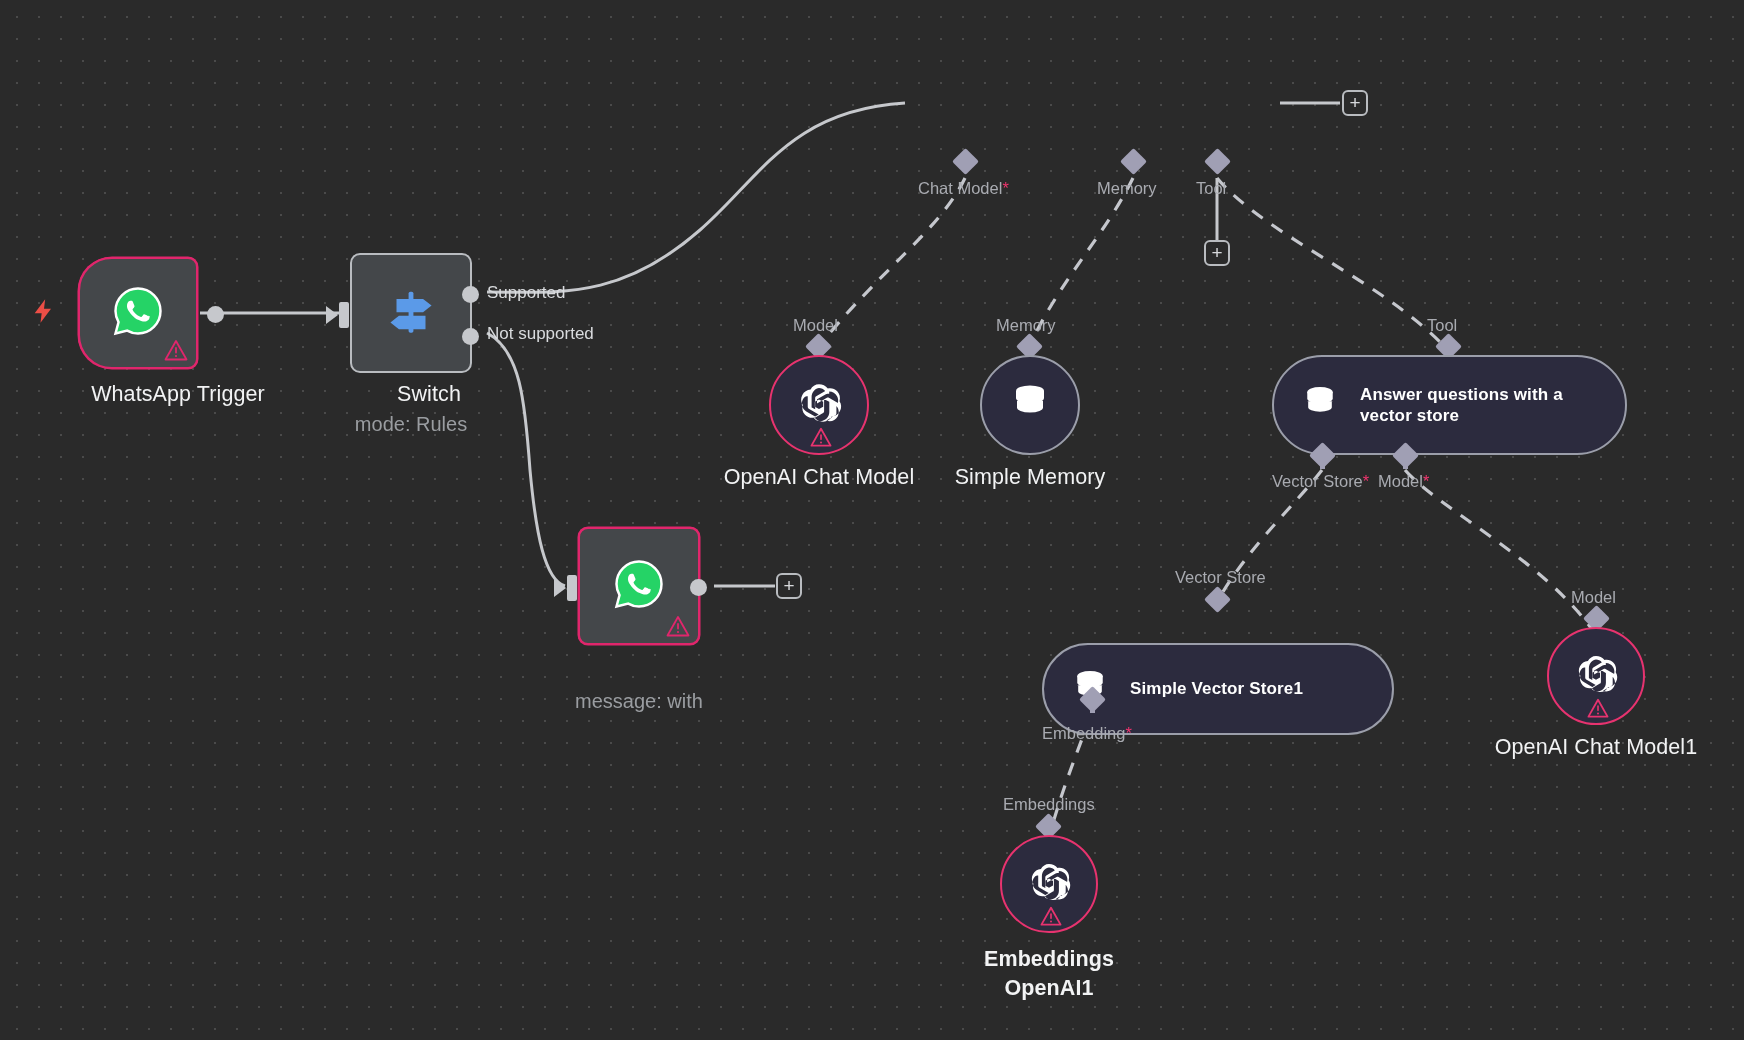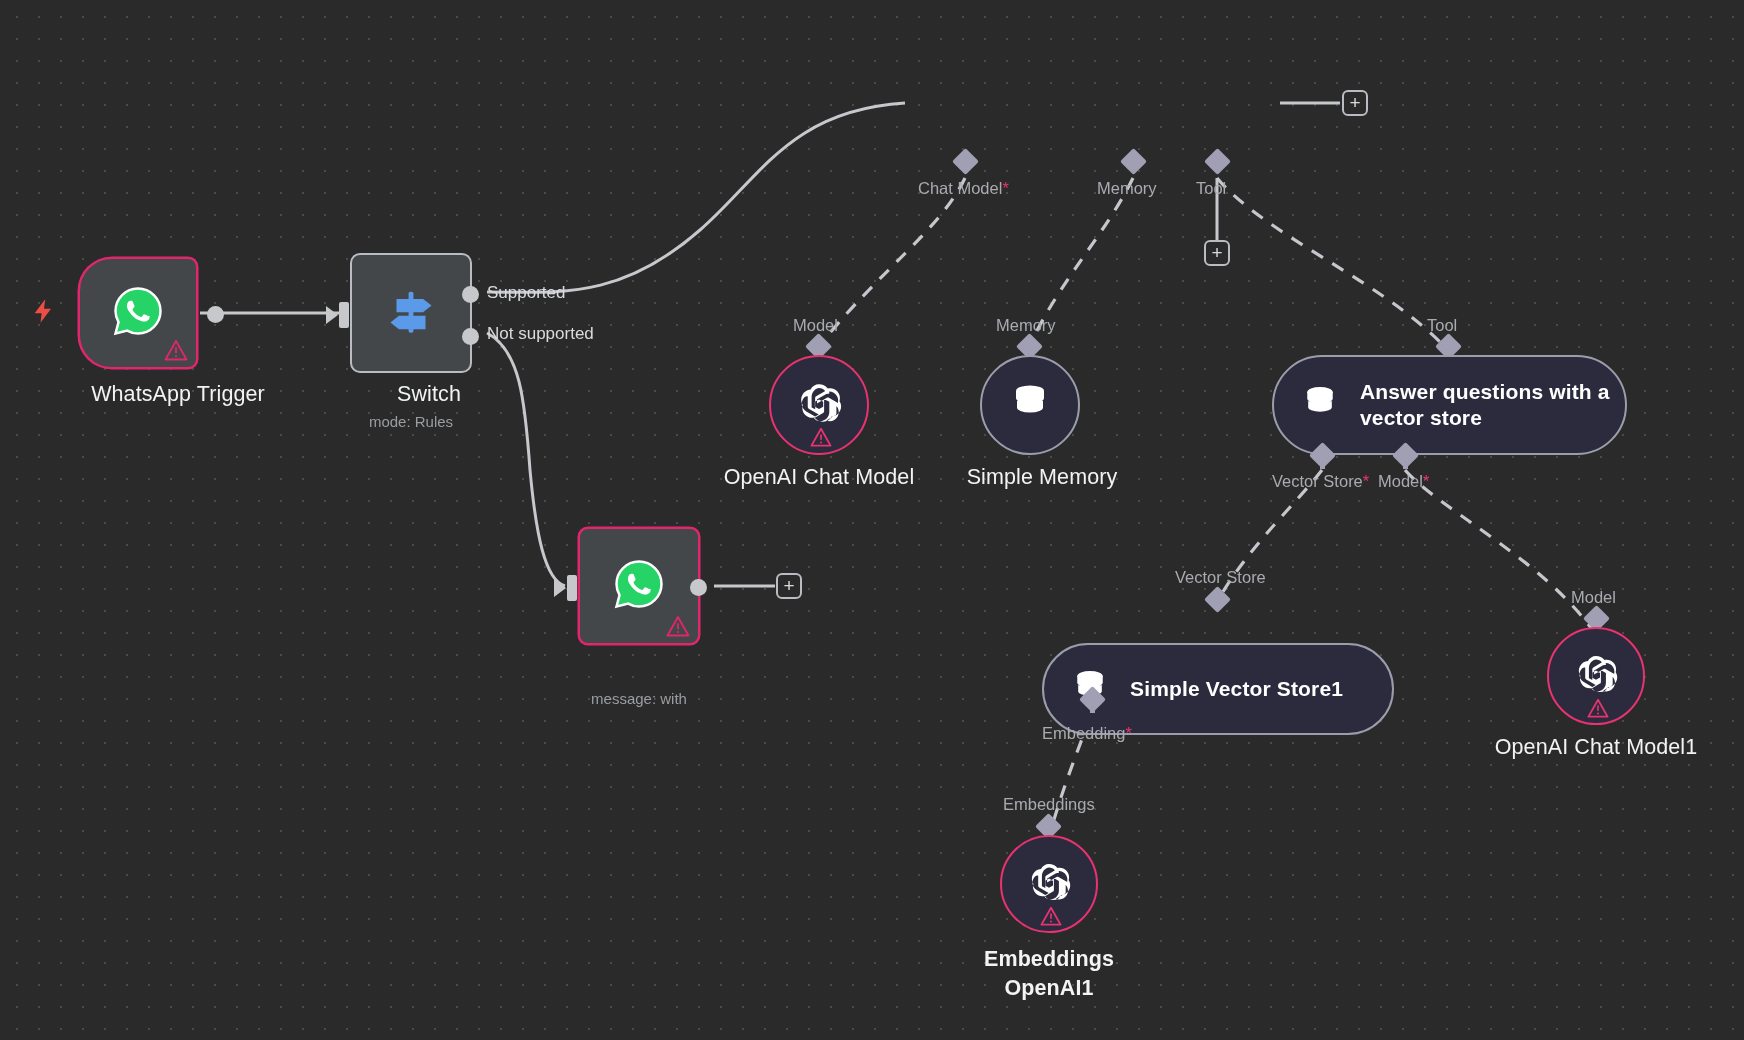--- a/index.html
+++ b/index.html
@@ -49,21 +49,21 @@
     color: #f2f3f4;
     font-size: 21.5px;
     letter-spacing: .1px;
     text-align: center;
     white-space: nowrap;
     font-weight: 400;
   }
   .node-sublabel {
     position: absolute;
     color: #9a9da1;
-    font-size: 15px;
+    font-size: 20px;
     text-align: center;
     white-space: nowrap;
   }
   .warn-tri {
     position: absolute;
     width: 22px;
     height: 20px;
   }
   
   .circ-node {
@@ -83,21 +83,21 @@
     background: #2c2b3e;
     border: 2.5px solid #9b9eaa;
     box-sizing: border-box;
     display: flex;
     align-items: center;
     padding-left: 26px;
     gap: 20px;
   }
   .pill-title {
     color: #ffffff;
-    font-size: 21px;
+    font-size: 17px;
     font-weight: 600;
     line-height: 1.25;
     letter-spacing: .15px;
   }
   
   .dot {
     position: absolute;
     width: 17px;
     height: 17px;
     border-radius: 50%;
@@ -308,21 +308,21 @@
   <span class="diamond" style="left:1020px; top:337px;"></span>
   <div class="circ-node" style="left:980px; top:355px; width:100px; height:100px;">
     <span class="icon-center">
       <svg width="44" height="44" viewBox="0 0 44 44">
         <ellipse cx="22" cy="10" rx="14" ry="5.6" fill="#ffffff"></ellipse>
         <path d="M8 10 v7 c0 3.1 6.3 5.6 14 5.6 s14-2.5 14-5.6 V10" fill="#ffffff"></path>
         <path d="M8 20 v7 c0 3.1 6.3 5.6 14 5.6 s14-2.5 14-5.6 V20" fill="#ffffff" stroke="#2c2b3e" stroke-width="2"></path>
       </svg>
     </span>
   </div>
-  <div class="node-label" style="left:840px; top:465px; width:380px;padding-left:12px;">Simple Memory</div>
+  <div class="node-label" style="left:840px; top:465px; width:380px;">Simple Memory</div>
 
   <div class="conn-label" style="left:1427px; top:316px;">Tool</div>
   <span class="dstem" style="left:1446px; top:336px;"></span>
   <span class="diamond" style="left:1439px; top:337px;"></span>
   <div class="pill-node" style="left:1272px; top:355px; width:355px; height:100px;">
     <span>
       <svg width="40" height="40" viewBox="0 0 44 44">
         <ellipse cx="22" cy="10" rx="14" ry="5.6" fill="#ffffff"></ellipse>
         <path d="M8 10 v7 c0 3.1 6.3 5.6 14 5.6 s14-2.5 14-5.6 V10" fill="#ffffff"></path>
         <path d="M8 20 v7 c0 3.1 6.3 5.6 14 5.6 s14-2.5 14-5.6 V20" fill="#ffffff" stroke="#2c2b3e" stroke-width="2"></path>

